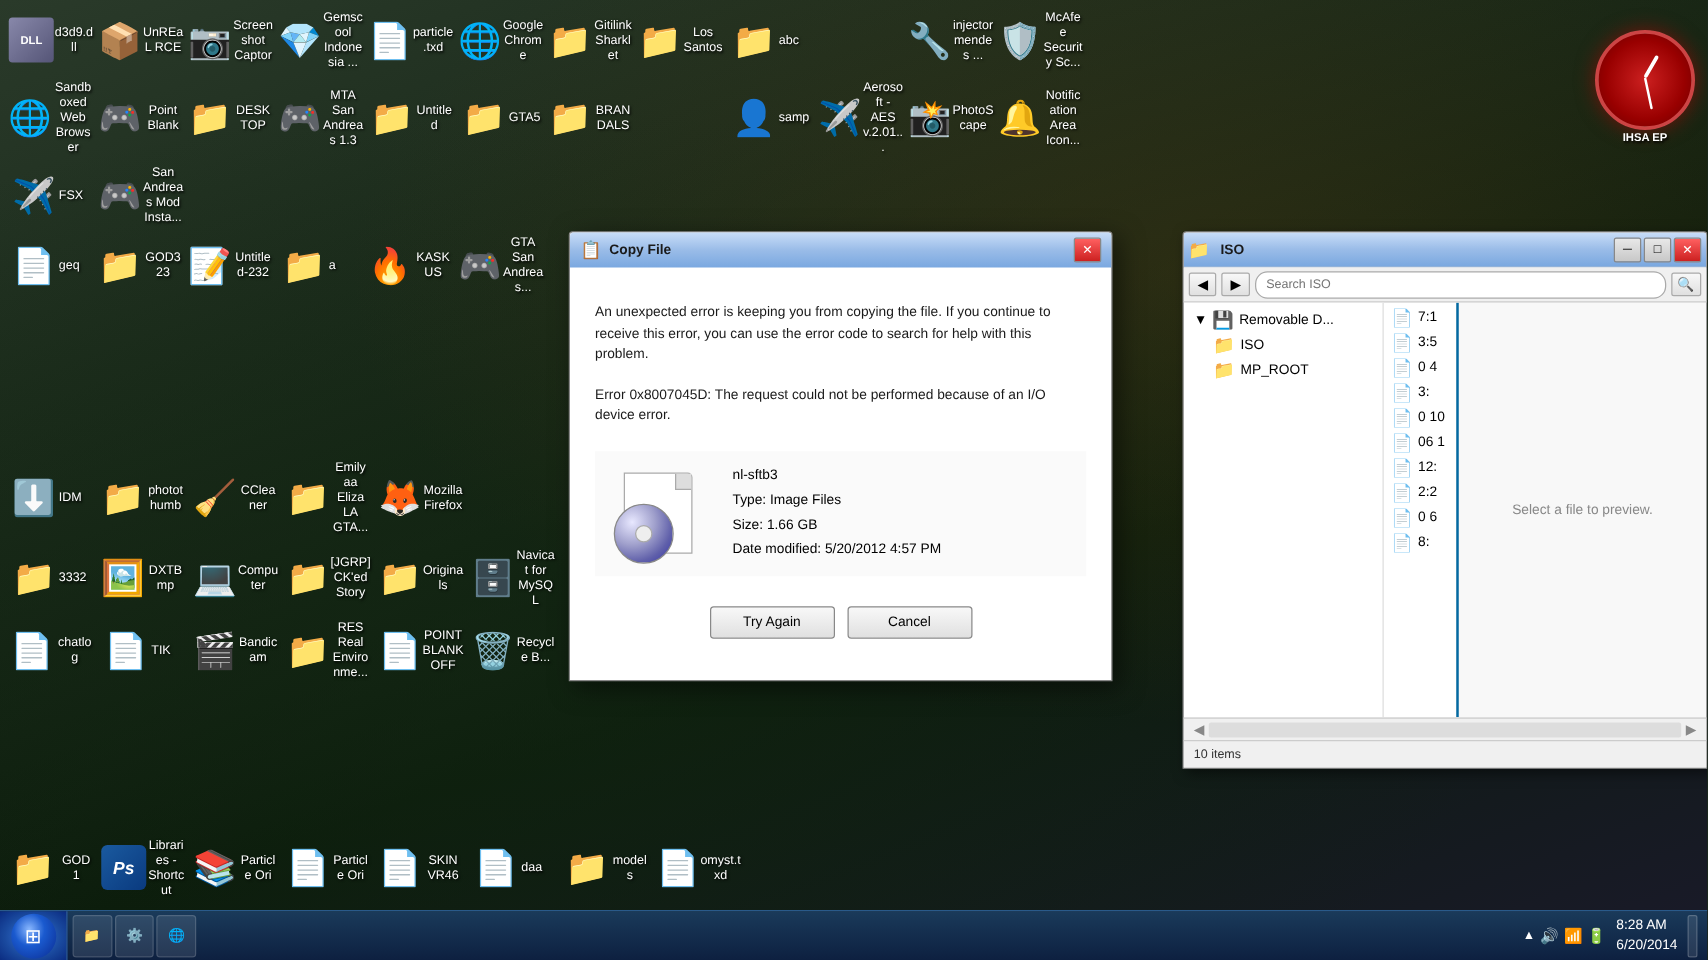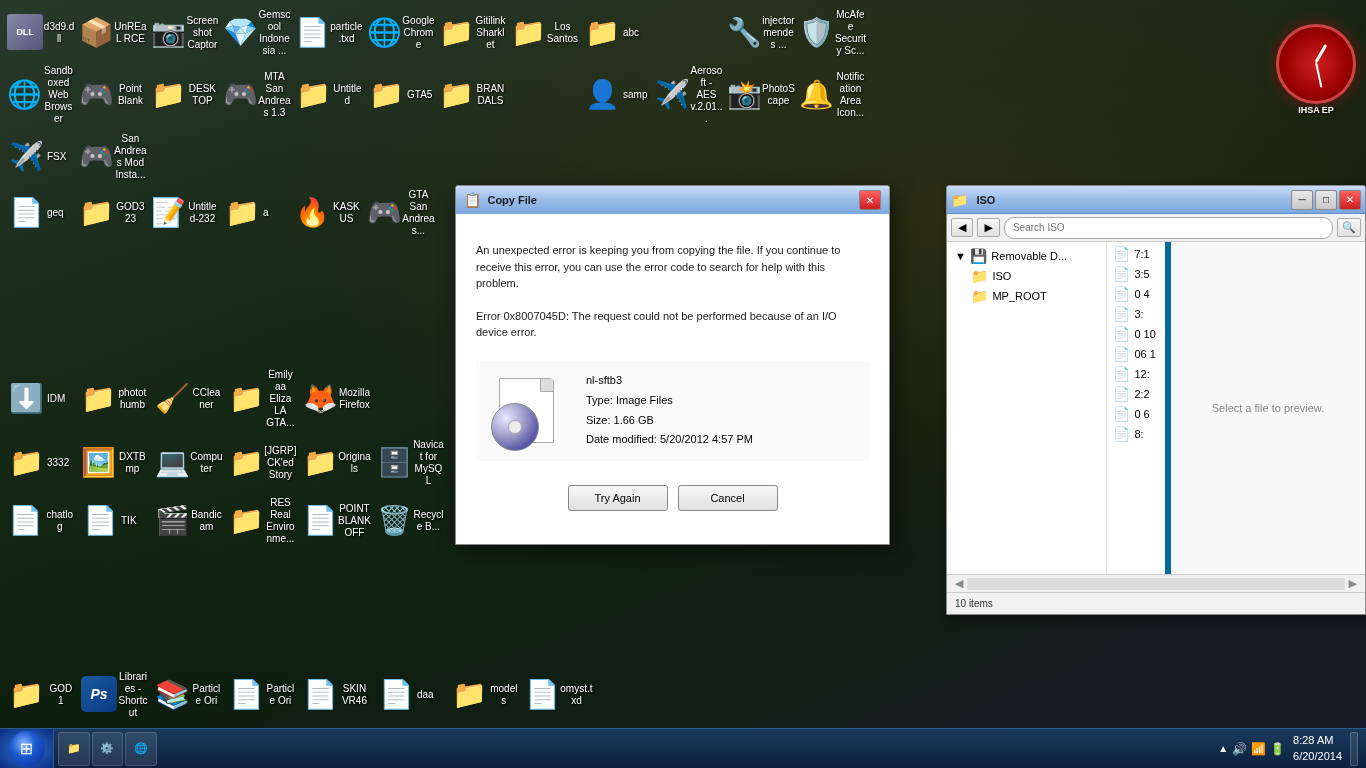--- a/index.html
+++ b/index.html
@@ -293,21 +293,21 @@
       display: flex;
       align-items: center;
       padding: 0 8px;
       font-size: 10px;
       color: #333;
     }
 
     .explorer-preview {
       width: 200px;
       background: #f8f8f8;
-      border-left: 6px solid #0369a1;
+      border-left: 2px solid #0369a1;
       display: flex;
       align-items: center;
       justify-content: center;
       color: #888;
       font-size: 11px;
     }
 
     
     #copy-dialog {
       position: absolute;

